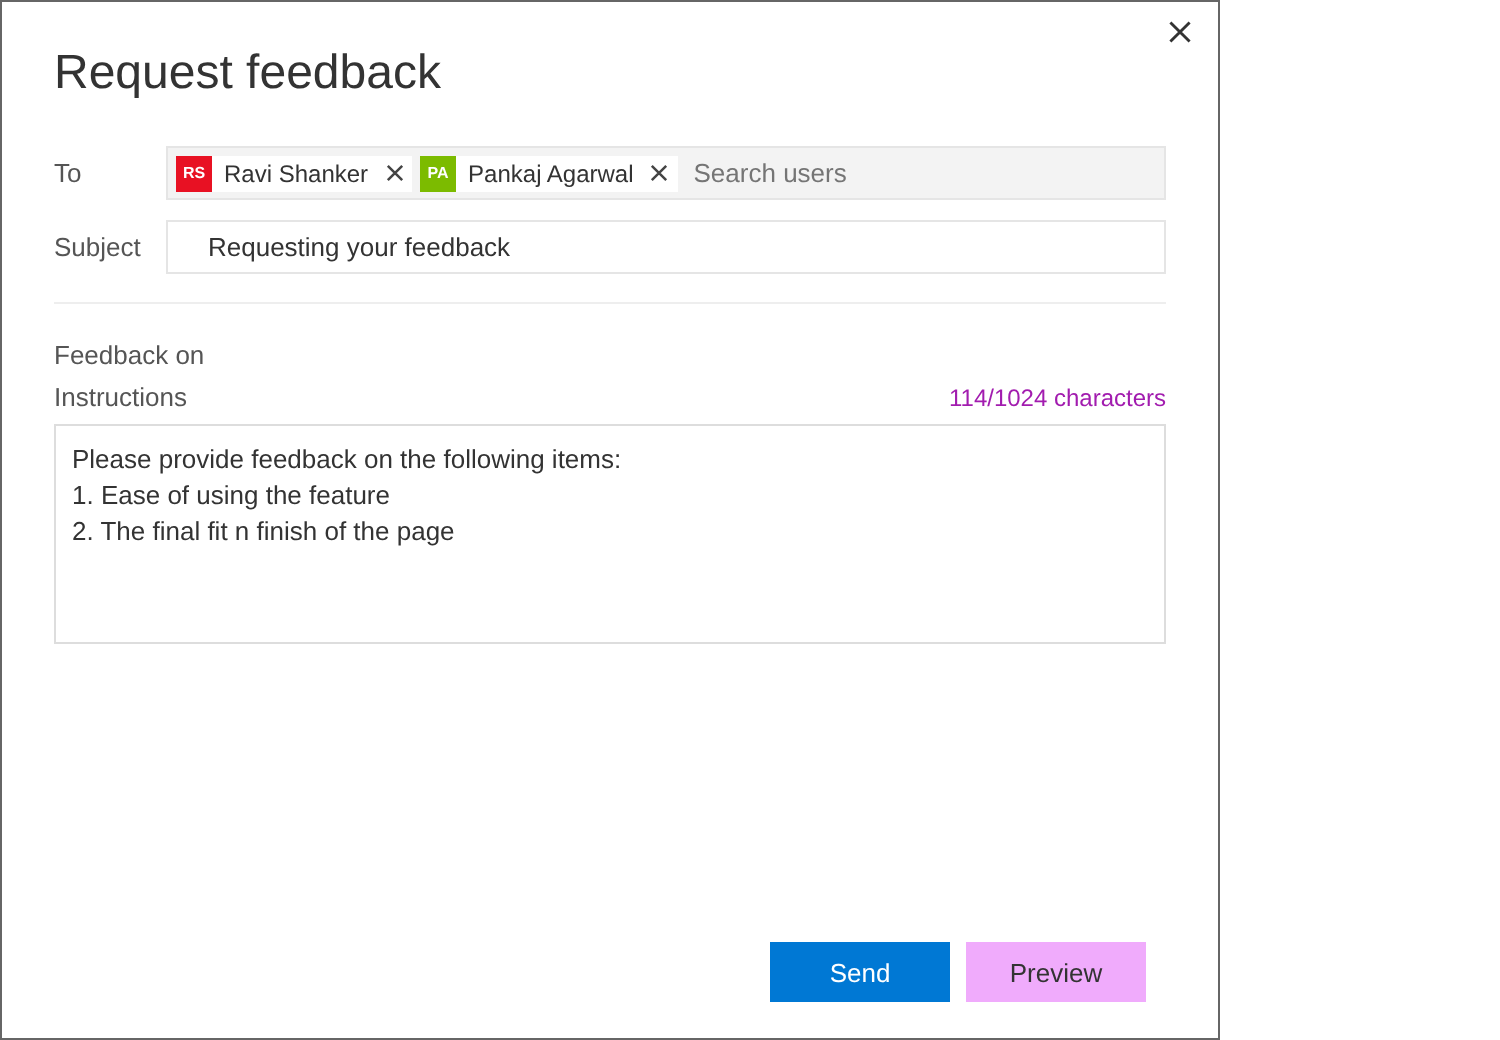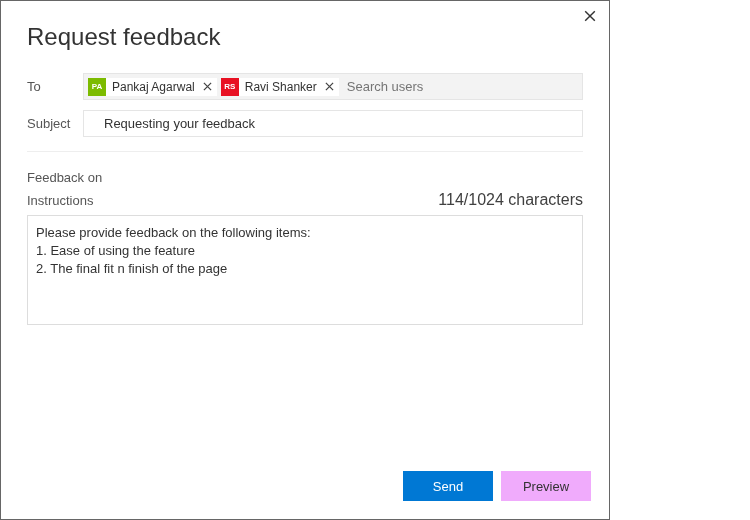--- a/index.html
+++ b/index.html
@@ -126,39 +126,39 @@
       outline: none;
       margin-bottom: 16px;
     }
     .instructions-header {
       display: flex;
       justify-content: space-between;
       align-items: baseline;
       margin-bottom: 6px;
     }
     .char-count {
-      font-size: 16px;
-      color: #404040;
+      font-size: 12px;
+      color: #a21caf;
     }
     .instructions-textarea {
       width: 100%;
       border: 1px solid #ddd;
       font-size: 13px;
       padding: 8px;
       color: #333;
       outline: none;
       height: 110px;
       resize: none;
       font-family: inherit;
       line-height: 1.4;
     }
     .footer {
       position: absolute;
       bottom: 18px;
-      right: 18px;
+      right: 36px;
       display: flex;
       gap: 8px;
     }
     .btn {
       min-width: 90px;
       height: 30px;
       font-size: 13px;
       border: none;
       cursor: pointer;
       display: flex;
@@ -178,41 +178,41 @@
         <path d="M1 1 L9 9 M9 1 L1 9" stroke="currentColor" stroke-width="1.2" fill="none"></path>
       </svg>
   </div>
 
   <div class="content">
     <h1 class="title">Request feedback</h1>
 
     <div class="row">
       <div class="row-label">To</div>
       <div class="to-field">
+
+        <span class="chip">
+          <span class="chip-avatar" style="background:#e81123">RS</span>
+          <span class="chip-name">Ravi Shanker</span>
+          <span class="chip-remove">
+            <svg viewBox="0 0 10 10">
+                <path d="M1 1 L9 9 M9 1 L1 9" stroke="currentColor" stroke-width="1.4" fill="none"></path>
+              </svg>
+          </span>
+        </span>
 
         <span class="chip">
           <span class="chip-avatar" style="background:#7cbb00">PA</span>
           <span class="chip-name">Pankaj Agarwal</span>
           <span class="chip-remove">
             <svg viewBox="0 0 10 10">
                 <path d="M1 1 L9 9 M9 1 L1 9" stroke="currentColor" stroke-width="1.4" fill="none"></path>
               </svg>
           </span>
         </span>
 
-        <span class="chip">
-          <span class="chip-avatar" style="background:#e81123">RS</span>
-          <span class="chip-name">Ravi Shanker</span>
-          <span class="chip-remove">
-            <svg viewBox="0 0 10 10">
-                <path d="M1 1 L9 9 M9 1 L1 9" stroke="currentColor" stroke-width="1.4" fill="none"></path>
-              </svg>
-          </span>
-        </span>
-
         <input class="search-input" placeholder="Search users" style="">
       </div>
     </div>
 
     <div class="row">
       <div class="row-label">Subject</div>
       <input class="subject-input" value="Requesting your feedback" style="">
     </div>
 
     <hr class="divider">

